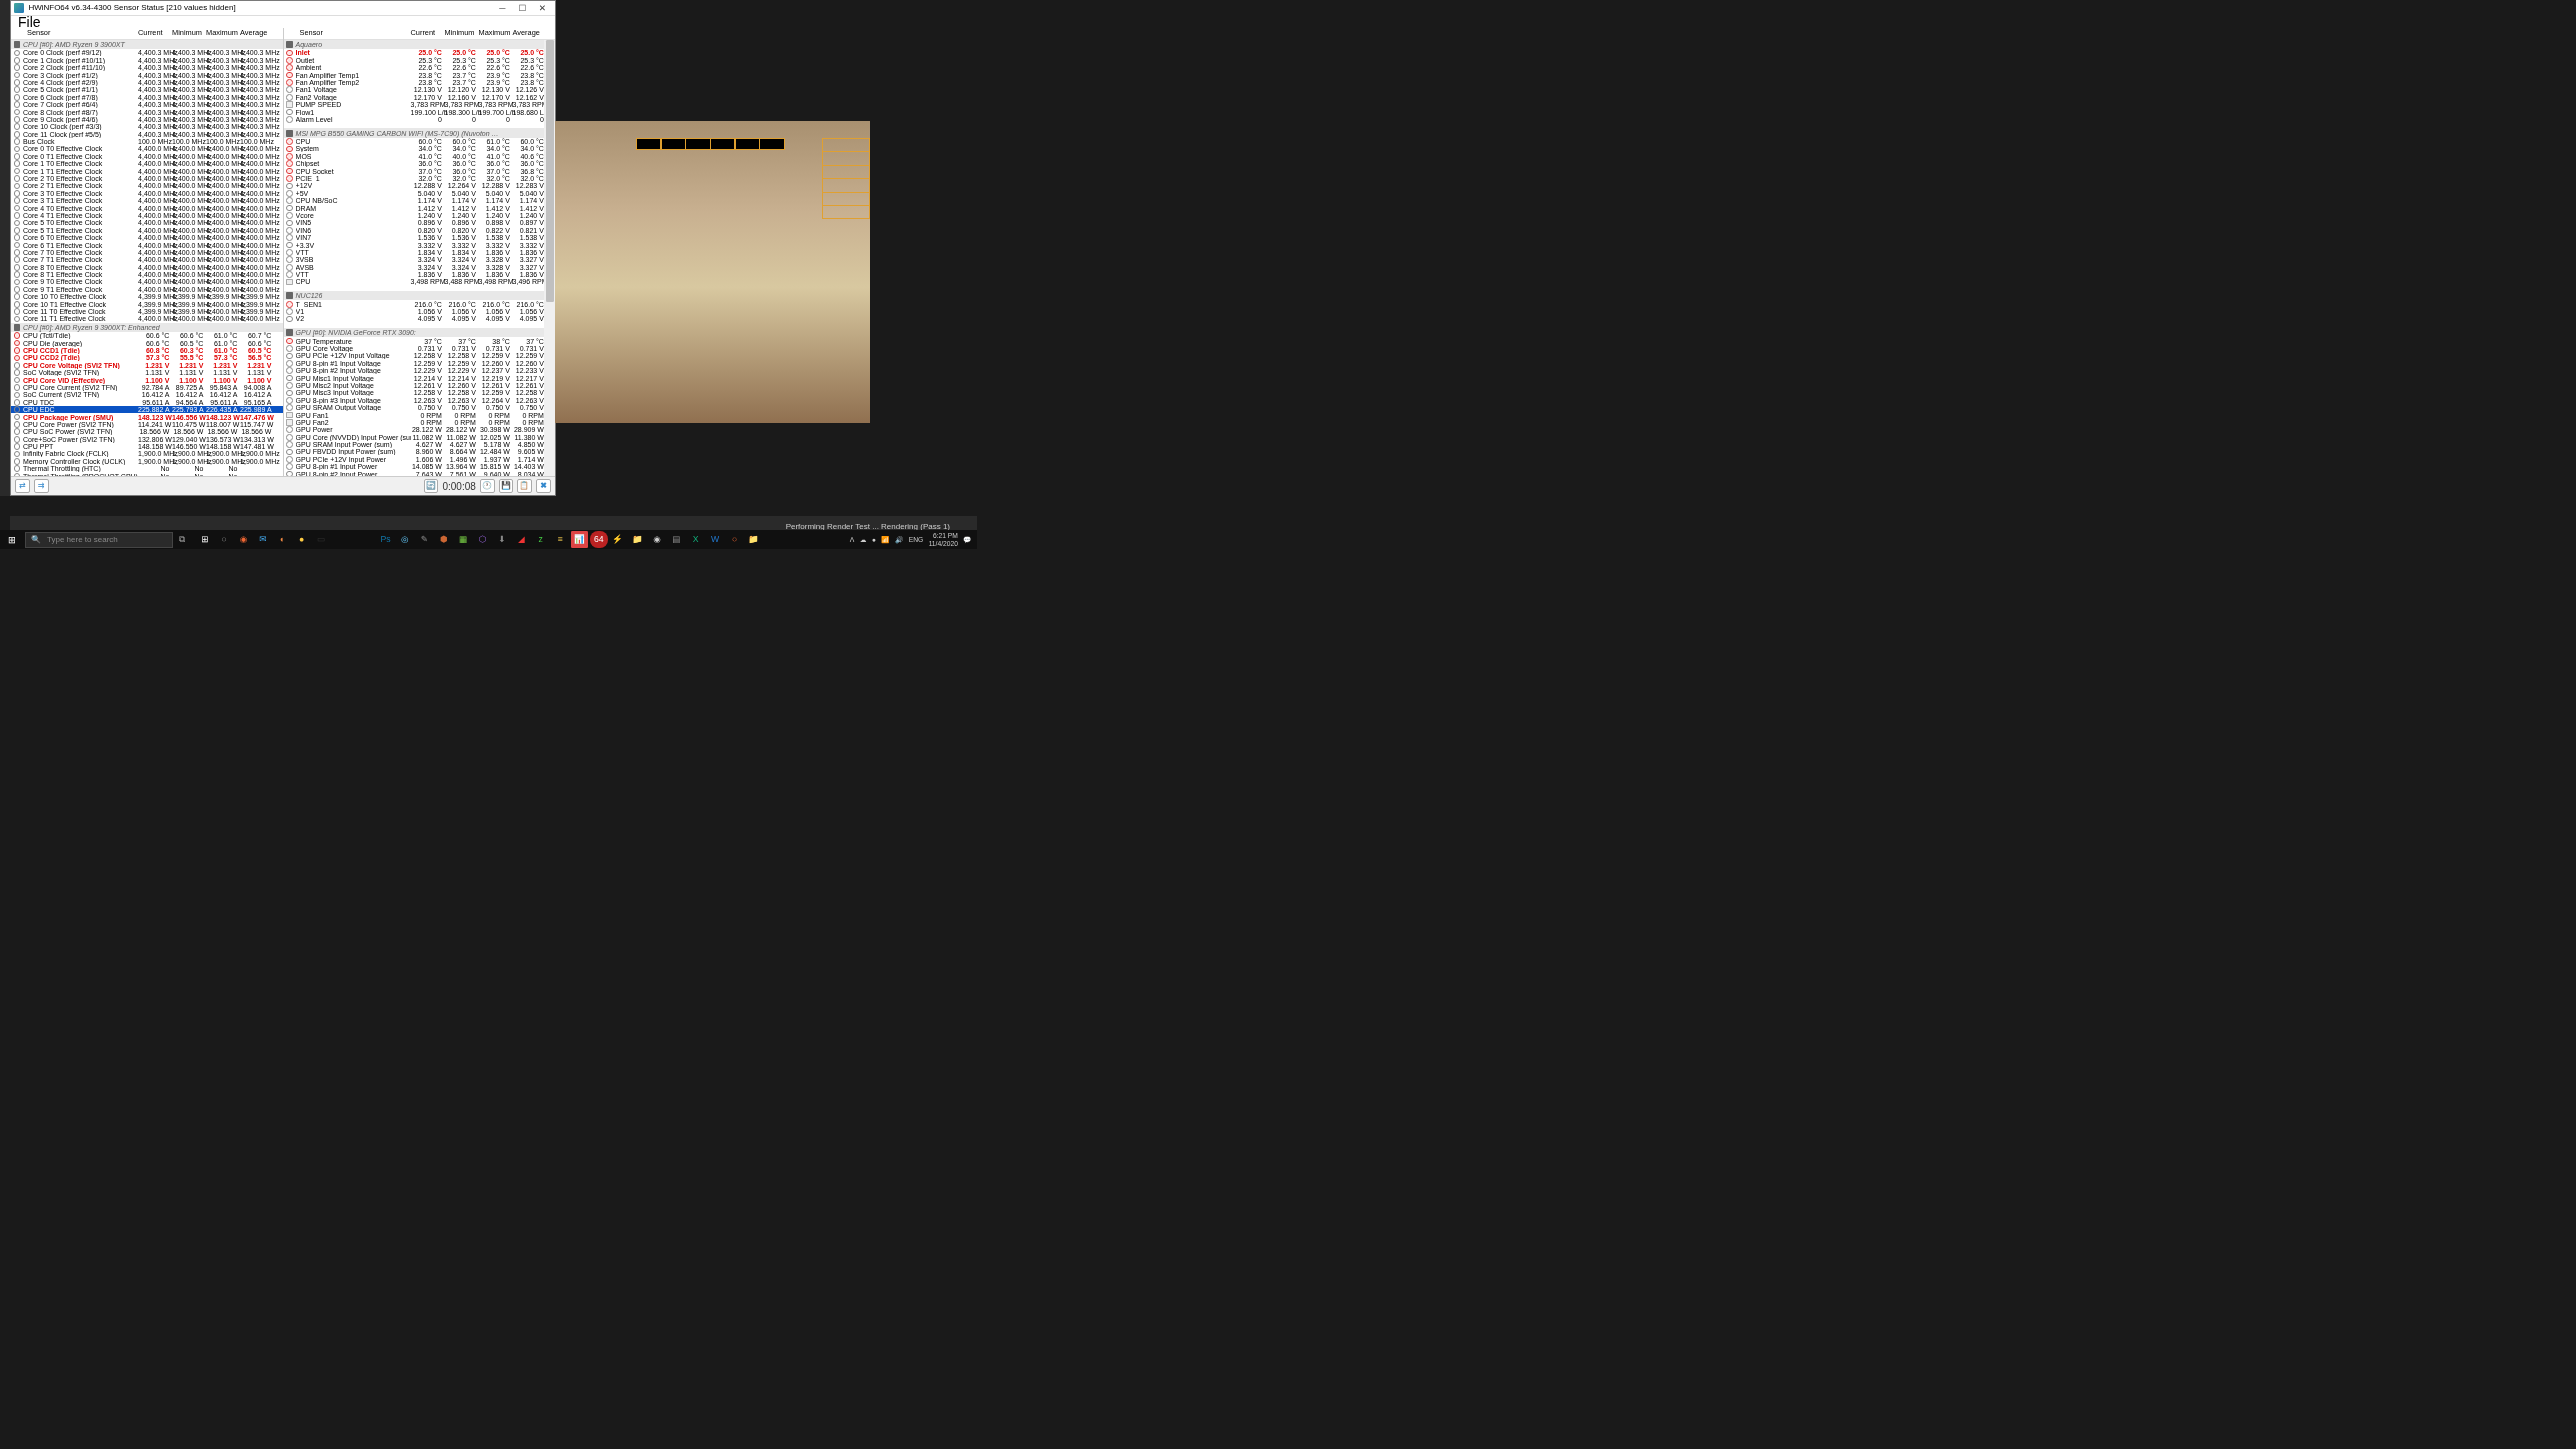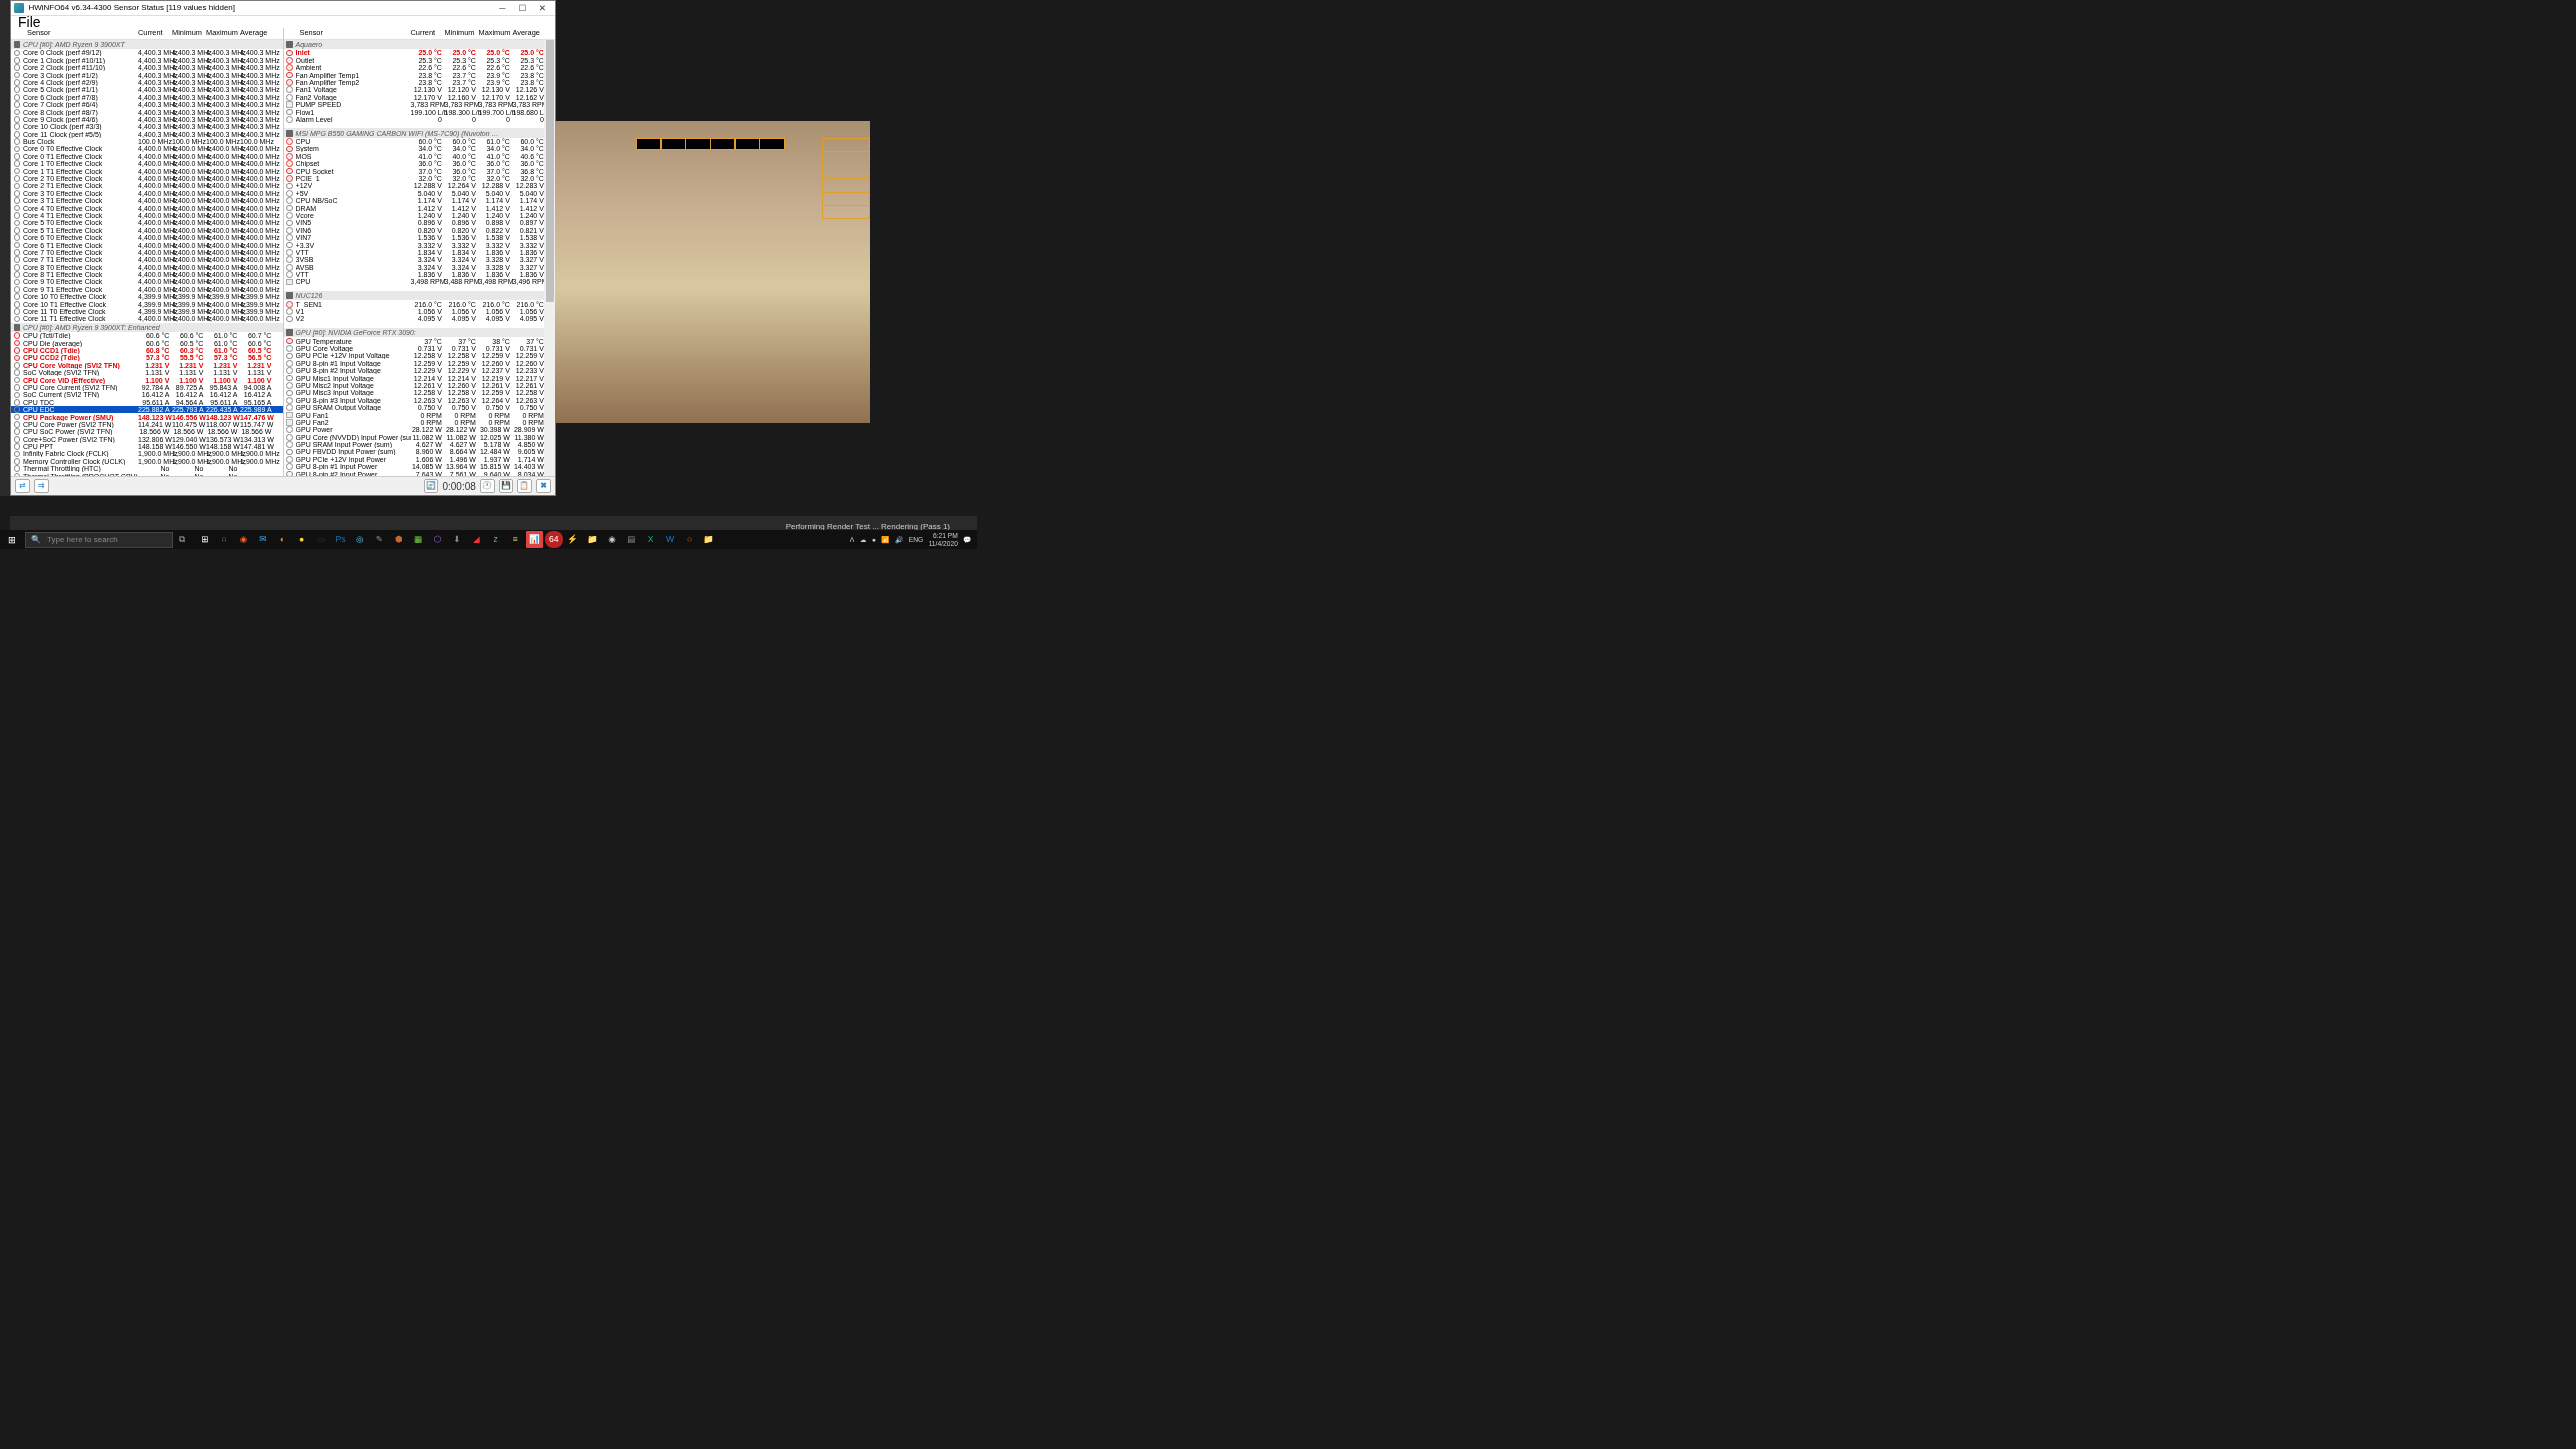--- a/index.html
+++ b/index.html
@@ -53,21 +53,21 @@
 </style>
 </head>
 <body>
 
 <div class="desktop">
 <div class="obs"></div>
 
 <div class="hwinfo">
  <div class="titlebar">
   <div class="ico"></div>
-  <div class="ttl">HWiNFO64 v6.34-4300 Sensor Status [119 values hidden]</div>
+  <div class="ttl">HWiNFO64 v6.34-4300 Sensor Status [210 values hidden]</div>
   <div class="wbtn">─</div>
   <div class="wbtn">☐</div>
   <div class="wbtn">✕</div>
  </div>
  <div class="menubar">
   <span>File</span>
  </div>
  <div class="panes">
   <div class="pane" id="paneL">
           <div class="hdr">
@@ -1034,21 +1034,21 @@
  </div>
  <div class="app" style="color:#aaa">⧉</div>
  <div class="apps" id="apps">
         <div class="app" style="color: rgb(255, 255, 255);">⊞</div>
         <div class="app" style="color: rgb(136, 136, 136);">○</div>
         <div class="app" style="color: rgb(238, 102, 51);">◉</div>
         <div class="app" style="color: rgb(68, 170, 238);">✉</div>
         <div class="app" style="color: rgb(238, 136, 68);">◐</div>
         <div class="app" style="color: rgb(255, 204, 68);">●</div>
         <div class="app" style="color: rgb(51, 51, 51);">▭</div>
-        <div class="app" style="color: rgb(17, 119, 170);">Ps</div>
+        <div class="app" style="color: rgb(17, 119, 170); margin-left: 45px;">Ps</div>
         <div class="app" style="color: rgb(102, 204, 255);">◎</div>
         <div class="app" style="color: rgb(136, 136, 136);">✎</div>
         <div class="app" style="color: rgb(204, 102, 51);">⬢</div>
         <div class="app" style="color: rgb(119, 204, 68);">▦</div>
         <div class="app" style="color: rgb(153, 102, 221);">⬡</div>
         <div class="app" style="color: rgb(136, 136, 136);">⬇</div>
         <div class="app" style="color: rgb(238, 51, 51);">◢</div>
         <div class="app" style="color: rgb(68, 204, 68);">z</div>
         <div class="app" style="color: rgb(204, 170, 68);">≡</div>
         <div class="app" style="color: rgb(68, 170, 153); background: rgb(221, 68, 68);">📊</div>

